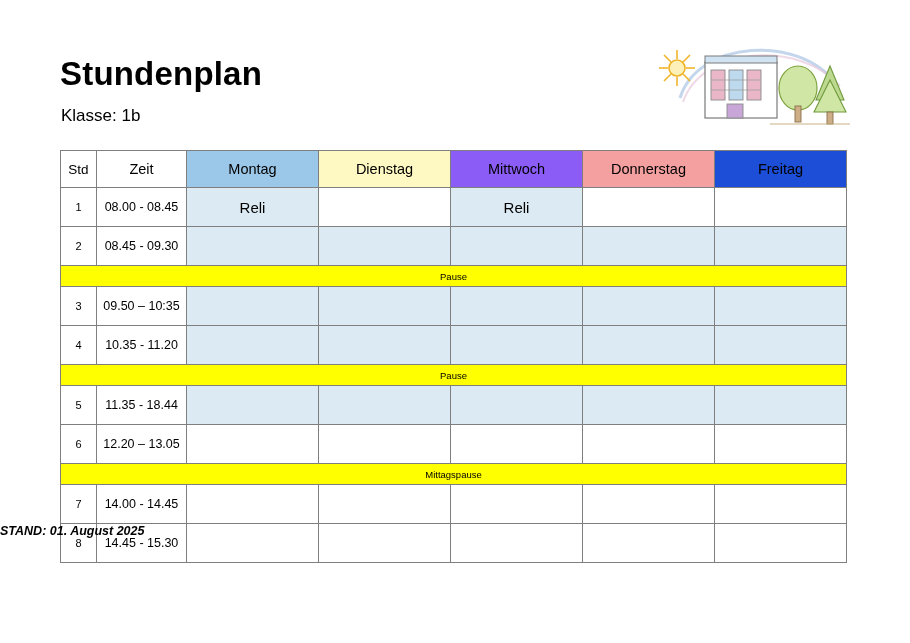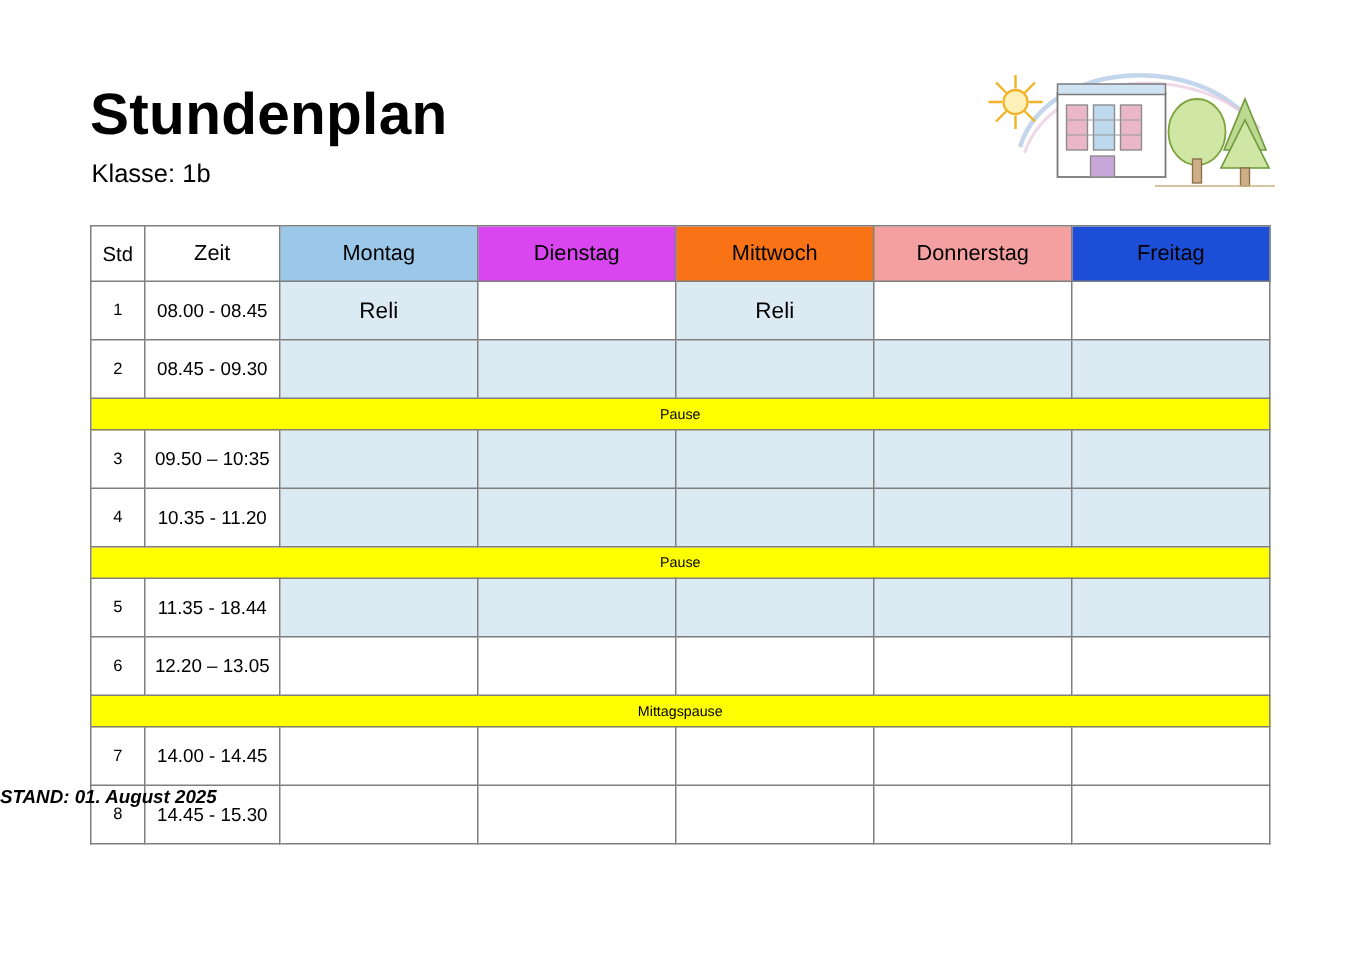--- a/index.html
+++ b/index.html
@@ -19,21 +19,21 @@
     position: absolute;
     left: 0; top: 0;
     width: 910px;
     height: 643px;
   }
   
   .title {
     position: absolute;
     left: 60px;
     top: 57px;
-    font-size: 39px;
+    font-size: 33px;
     font-weight: bold;
     letter-spacing: 0.2px;
     line-height: 1;
   }
   .subtitle {
     position: absolute;
     left: 61px;
     top: 107px;
     font-size: 17px;
     font-weight: normal;
@@ -162,22 +162,22 @@
         <col class="col-day">
         <col class="col-day">
         <col class="col-day">
         <col class="col-day">
     </colgroup>
     <thead>
       <tr>
         <th class="h-std">Std</th>
         <th class="h-zeit">Zeit</th>
         <th style="background:#9bc7e8">Montag</th>
-        <th style="background:#d946ef">Dienstag</th>
-        <th style="background:#f97316">Mittwoch</th>
+        <th style="background:#fef9c3">Dienstag</th>
+        <th style="background:#8b5cf6">Mittwoch</th>
         <th style="background:#f4a0a0">Donnerstag</th>
         <th style="background:#1d4ed8">Freitag</th>
       </tr>
     </thead>
     <tbody>
 
       <tr class="lesson">
         <td class="c-std">1</td>
         <td class="c-zeit">08.00 - 08.45</td>
         <td class="c-cell" style="background:#dbeaf3">Reli</td>

